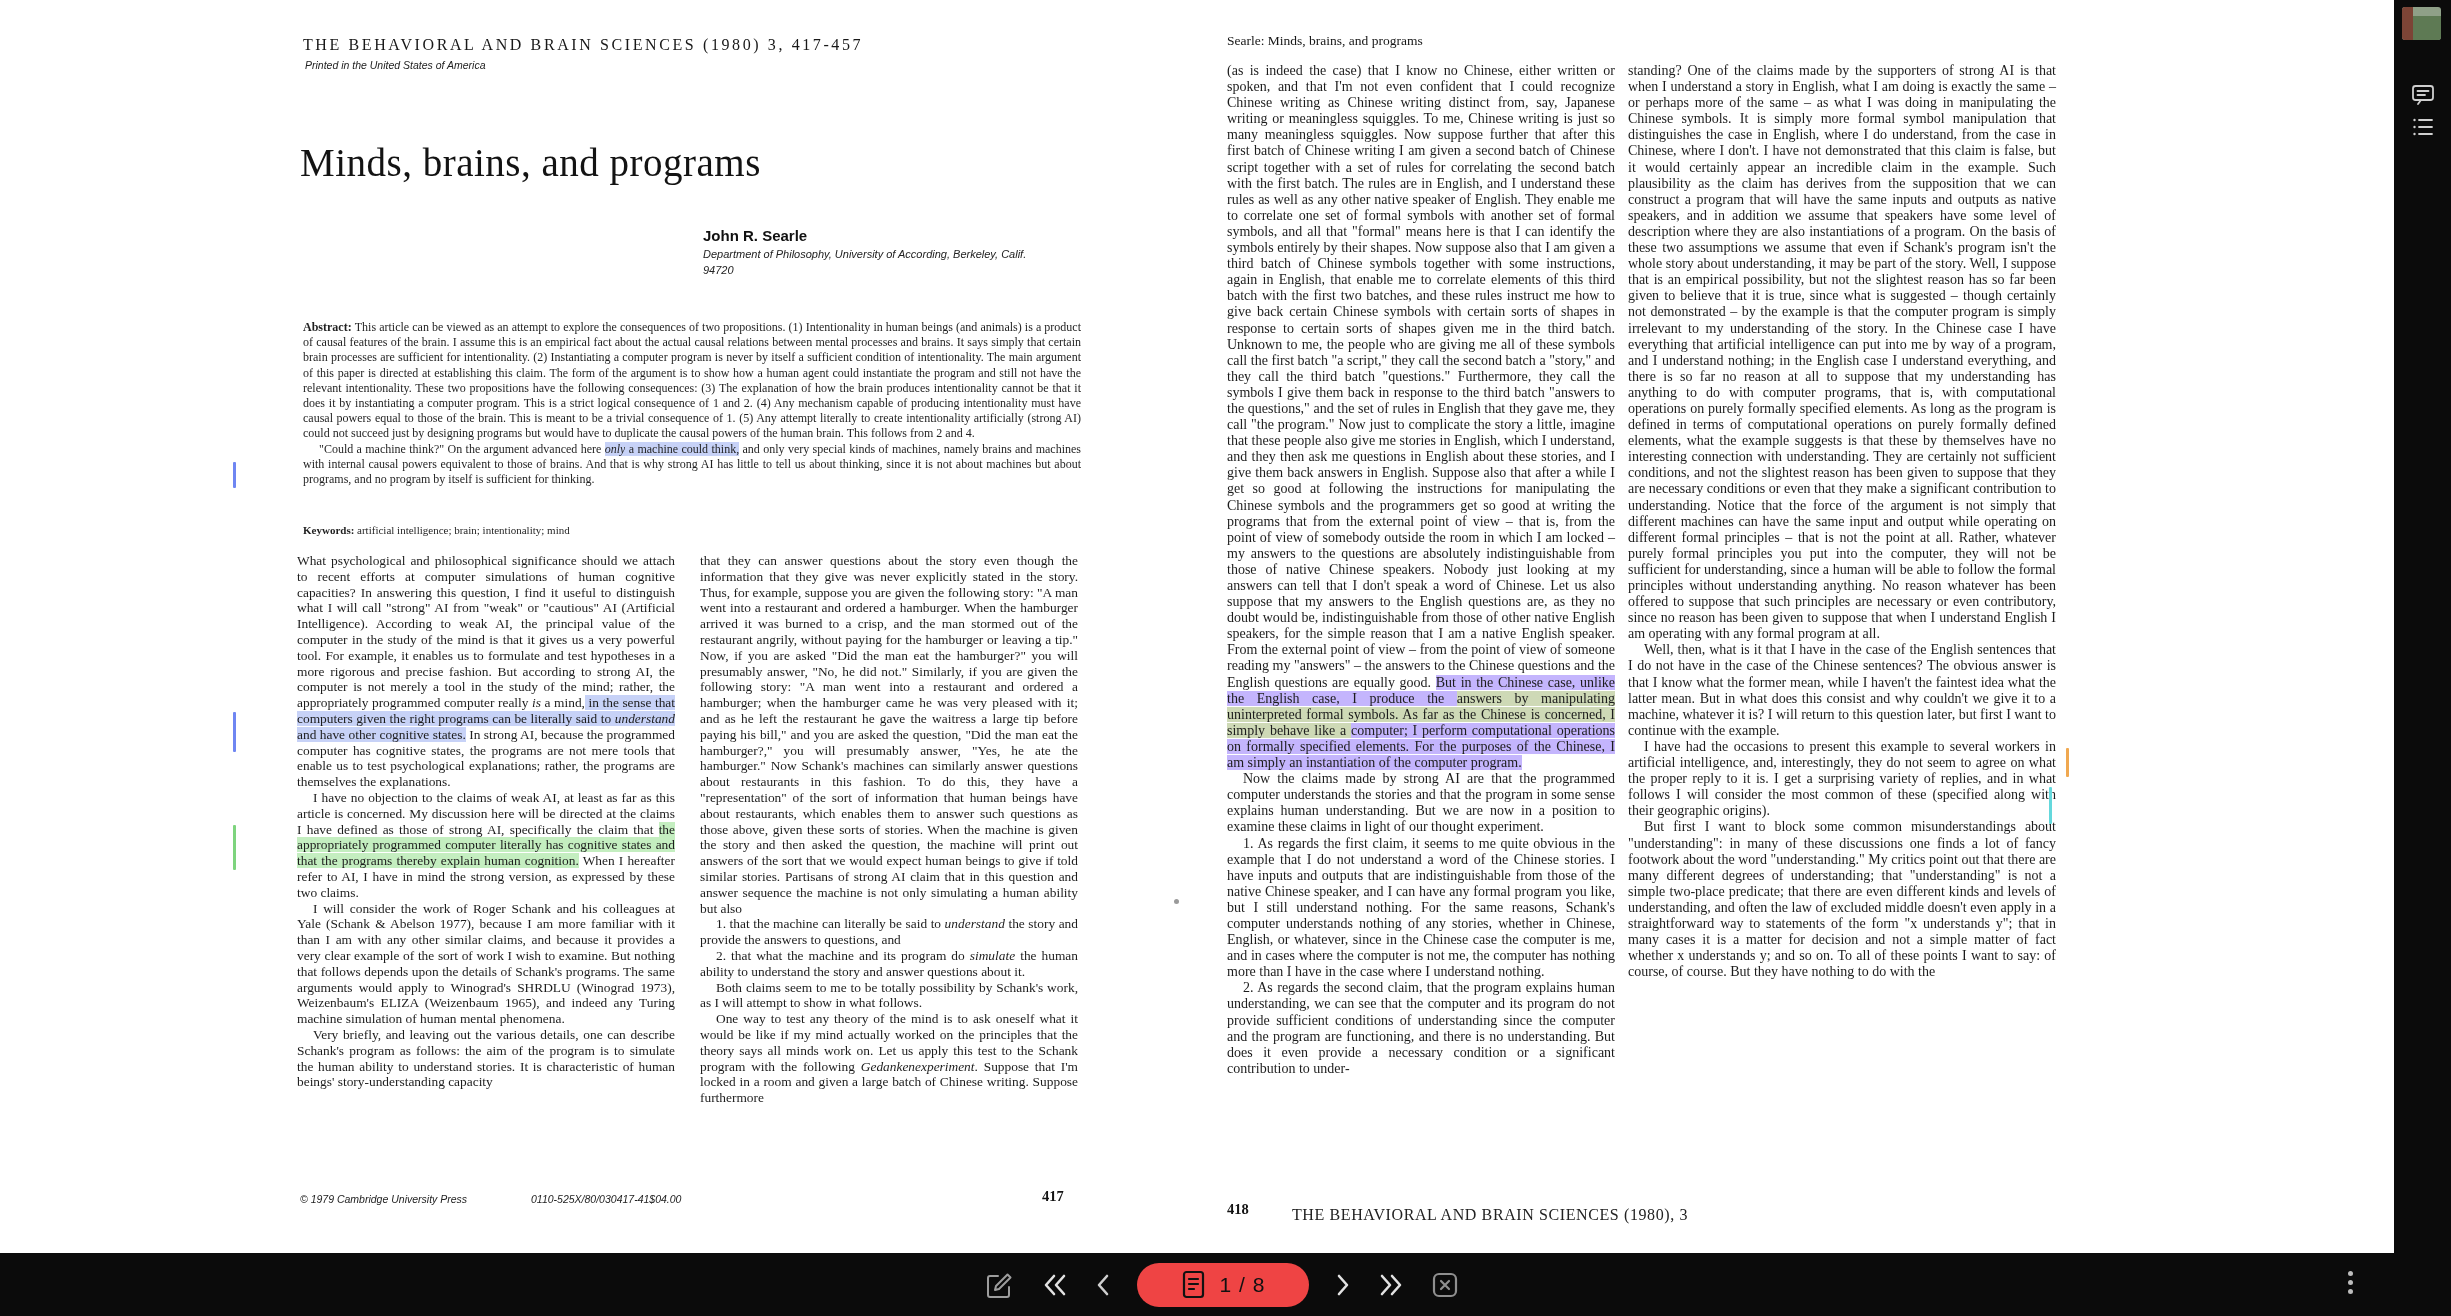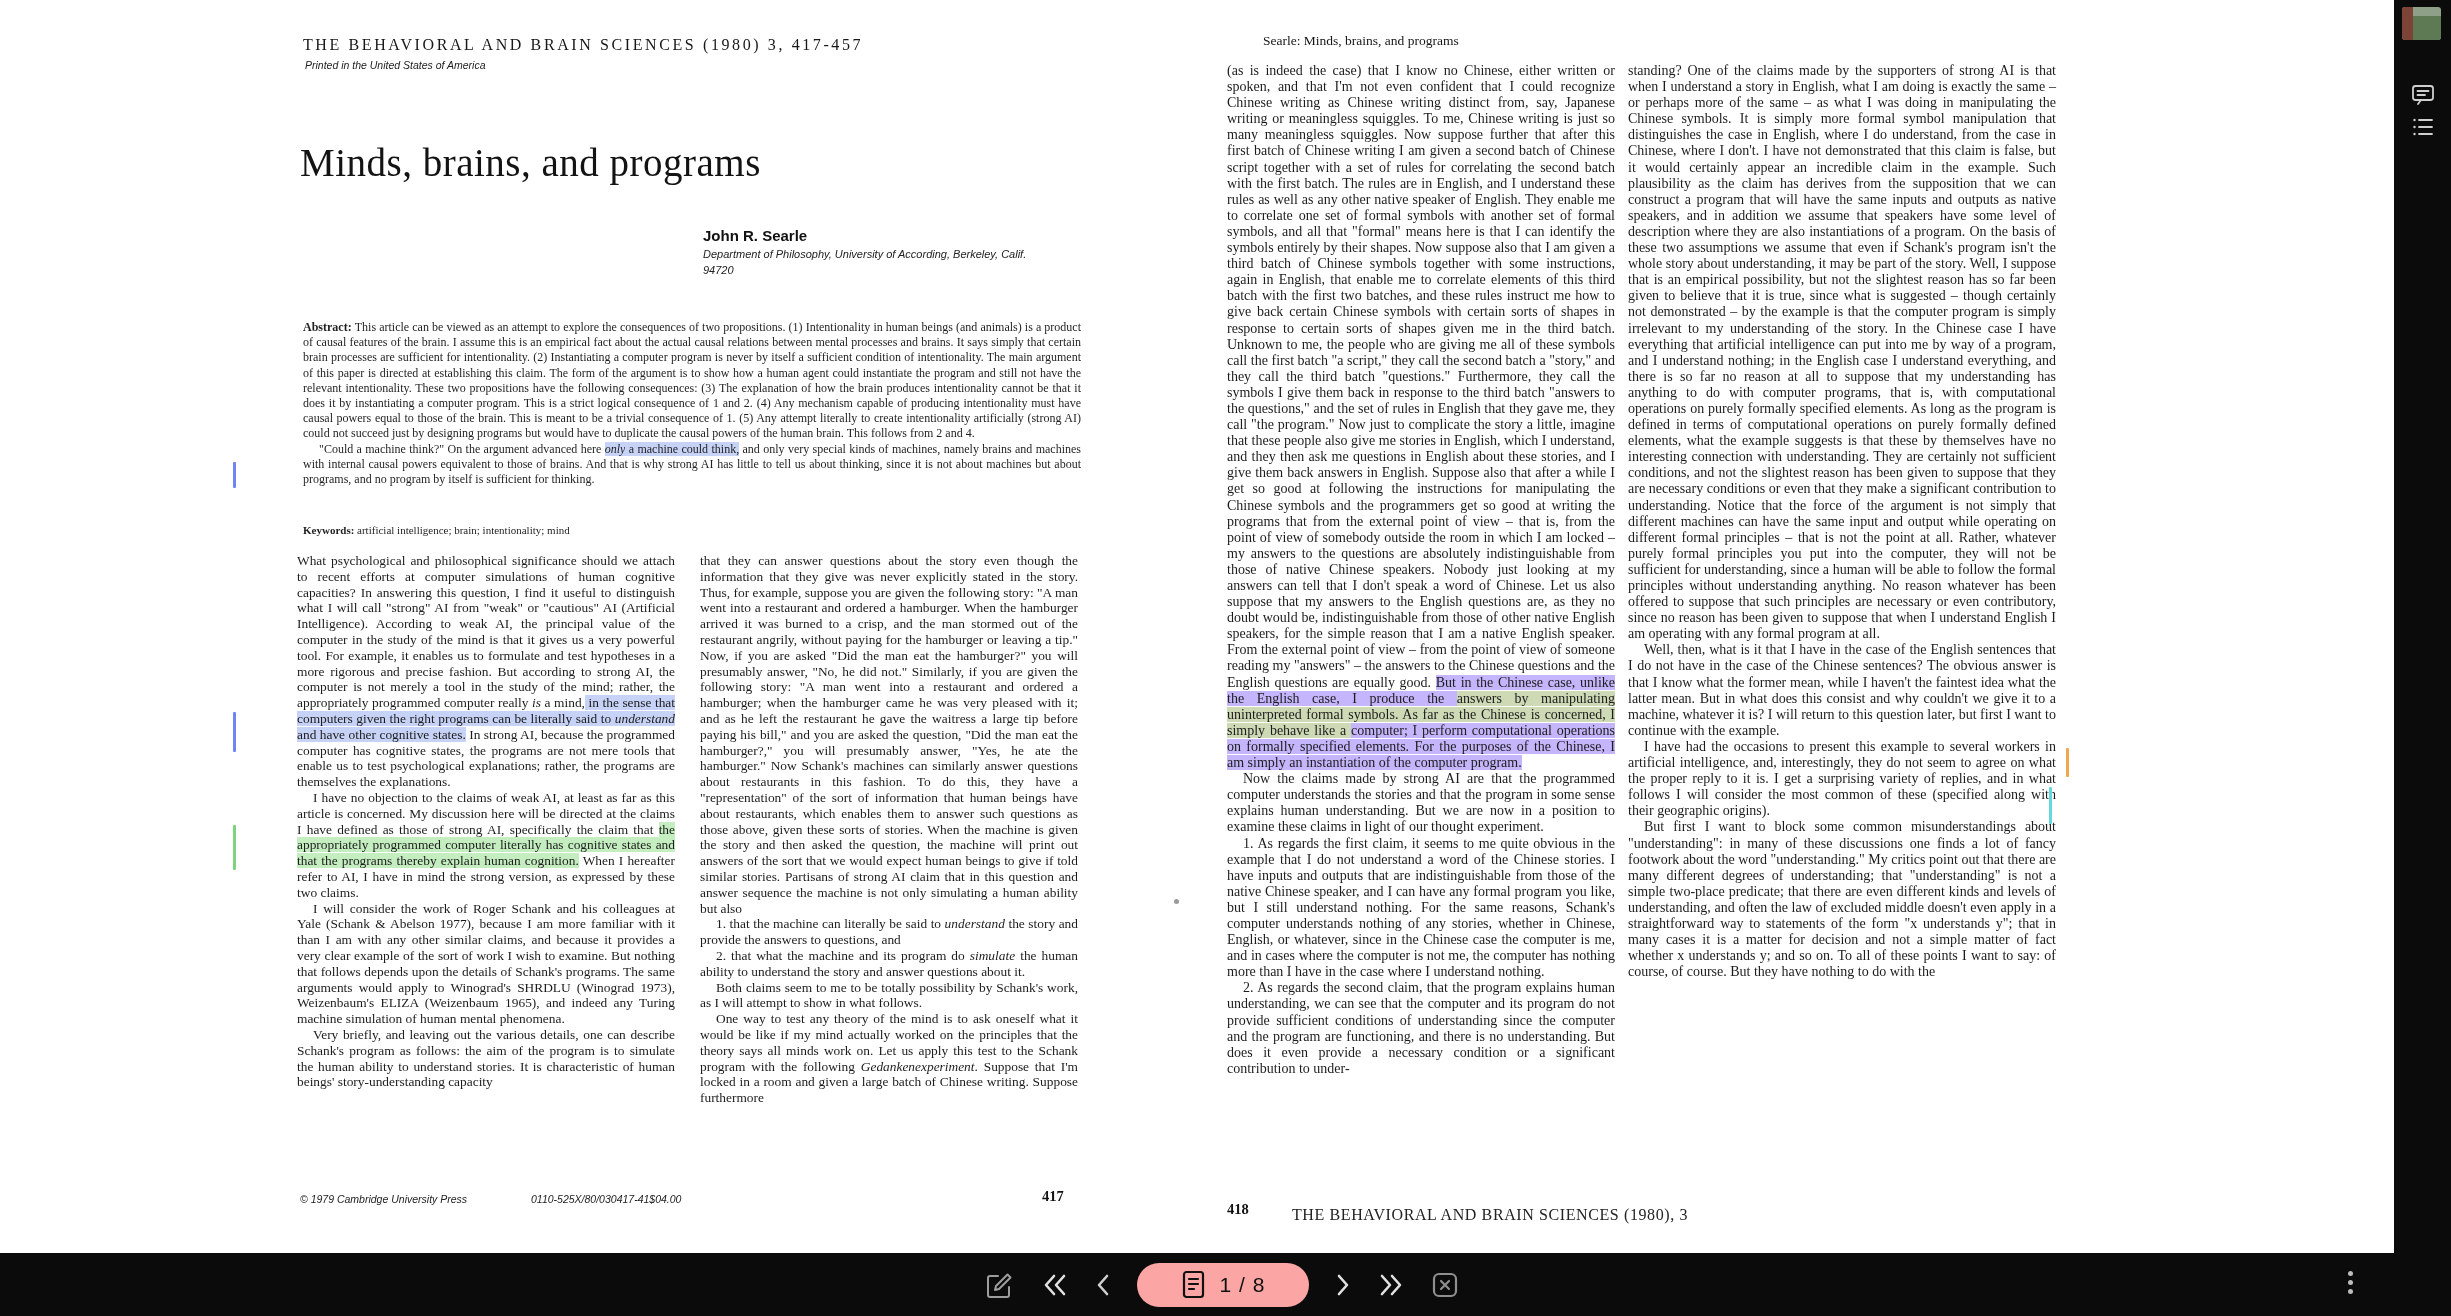--- a/index.html
+++ b/index.html
@@ -11,21 +11,21 @@
   .bottom-bar{left:0;top:1253px;width:2451px;height:63px;background:#0b0b0b;}
   .thumb{left:8px;top:7px;width:39px;height:33px;border-radius:3px;overflow:hidden;background:#8fa088;}
   .thumb .band{position:absolute;left:0;top:0;width:11px;height:33px;background:#7c4436;}
   .thumb .inner{position:absolute;left:11px;top:9px;width:28px;height:24px;background:#5e7a54;}
   .rail-icon{left:17px;width:24px;height:22px;color:#cfcfcf;}
   .rail-icon svg{width:100%;height:100%;}
   
   .toolbar{left:985px;top:1253px;height:63px;display:flex;align-items:center;gap:26px;}
   .tb-btn{display:flex;align-items:center;justify-content:center;background:none;border:none;padding:0;cursor:pointer;}
   .tb-btn svg{display:block;}
-  .pill{height:44px;min-width:132px;background:#fca5a5;border-radius:22px;display:flex;
+  .pill{height:44px;min-width:132px;background:#ef4444;border-radius:22px;display:flex;
         align-items:center;justify-content:center;gap:14px;padding:0 20px;}
   .pill .pagetext{font-family:"Liberation Sans",sans-serif;font-size:21px;color:#111;letter-spacing:1px;}
   .kebab{left:2346px;top:1271px;width:8px;display:flex;flex-direction:column;gap:4px;align-items:center;}
   .kebab i{width:5px;height:5px;border-radius:50%;background:#bdbdbd;}
   
   .jheader{left:303px;top:36px;font-size:16px;letter-spacing:2.6px;color:#181818;}
   .printed{left:305px;top:59px;font-family:"Liberation Sans",sans-serif;font-style:italic;font-size:10.5px;color:#222;}
   .title{left:300px;top:140px;font-size:39px;letter-spacing:.5px;color:#131313;}
   .author{left:703px;top:227px;font-family:"Liberation Sans",sans-serif;font-weight:bold;font-size:15px;color:#111;}
   .affil{left:703px;font-family:"Liberation Sans",sans-serif;font-style:italic;font-size:11px;color:#222;}
@@ -35,21 +35,21 @@
   .lcol{top:553px;width:378px;font-size:13.4px;line-height:15.8px;}
   .rcol{top:63px;font-size:14px;line-height:16.1px;}
   .para{margin:0;text-indent:16px;}
   .para.ni{text-indent:0;}
   .b{font-weight:bold;}
   .i{font-style:italic;}
   .hlb{background:#c7d2f7;}
   .hlg{background:#c4eec0;}
   .hlc{background:#c4b5fd;}
   .hlo{background:#ced9b6;box-shadow:14px 0 0 #f6d8b5;}
-  .runhead{left:1227px;top:33px;font-size:13.5px;color:#161616;margin-left:36px;}
+  .runhead{left:1227px;top:33px;font-size:13.5px;color:#161616;}
   .lfooter{top:1193px;font-family:"Liberation Sans",sans-serif;font-style:italic;font-size:10.5px;color:#222;}
   .pagenum{font-size:14.5px;font-weight:bold;color:#131313;}
   .rfooter-journal{left:1292px;top:1206px;font-size:16px;letter-spacing:.6px;color:#222;}
   .marker{width:3px;border-radius:1px;}
   .dot{left:1174px;top:899px;width:5px;height:5px;border-radius:50%;background:#9a9a9a;}
 </style>
 </head>
 <body>
 
 <div class="abs jheader">THE BEHAVIORAL AND BRAIN SCIENCES (1980) 3, 417-457</div>

